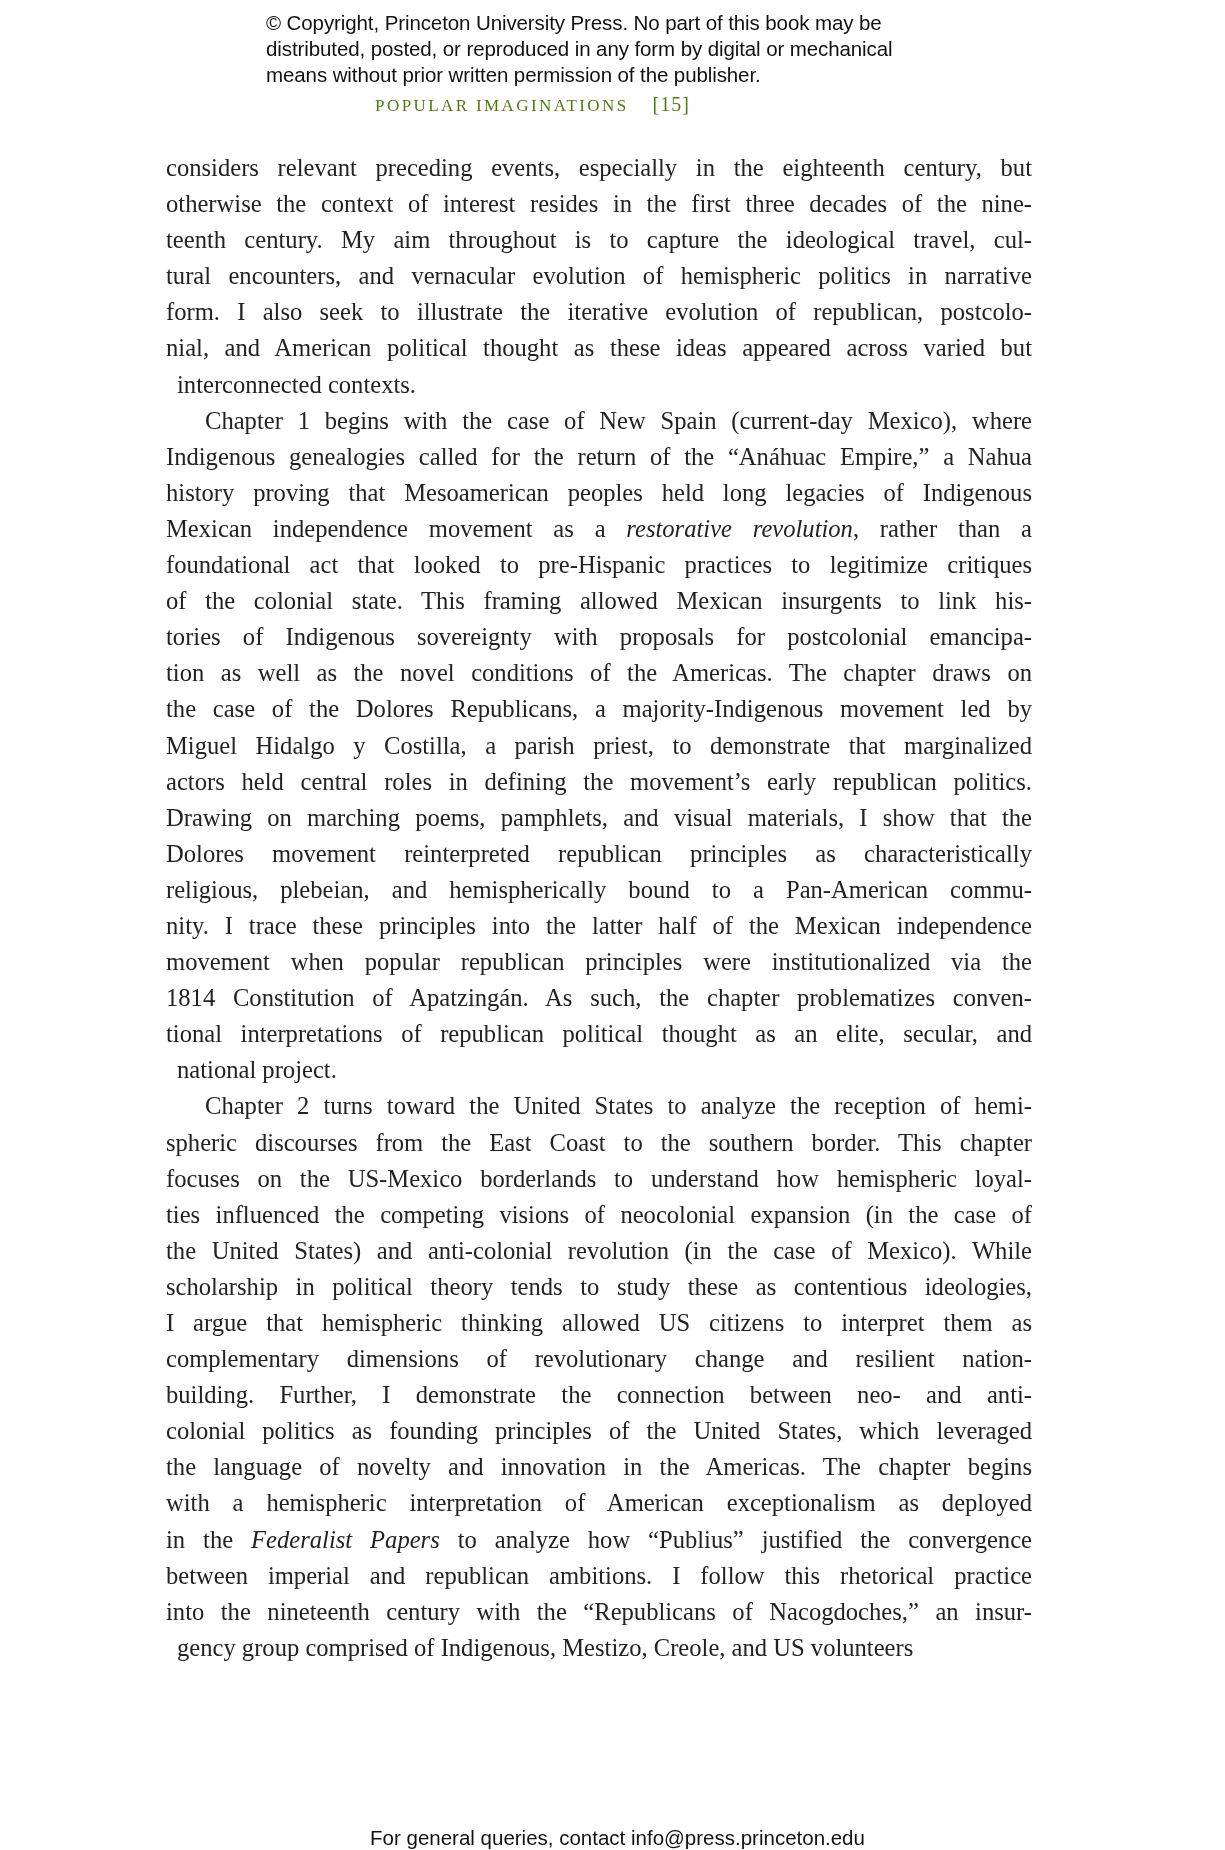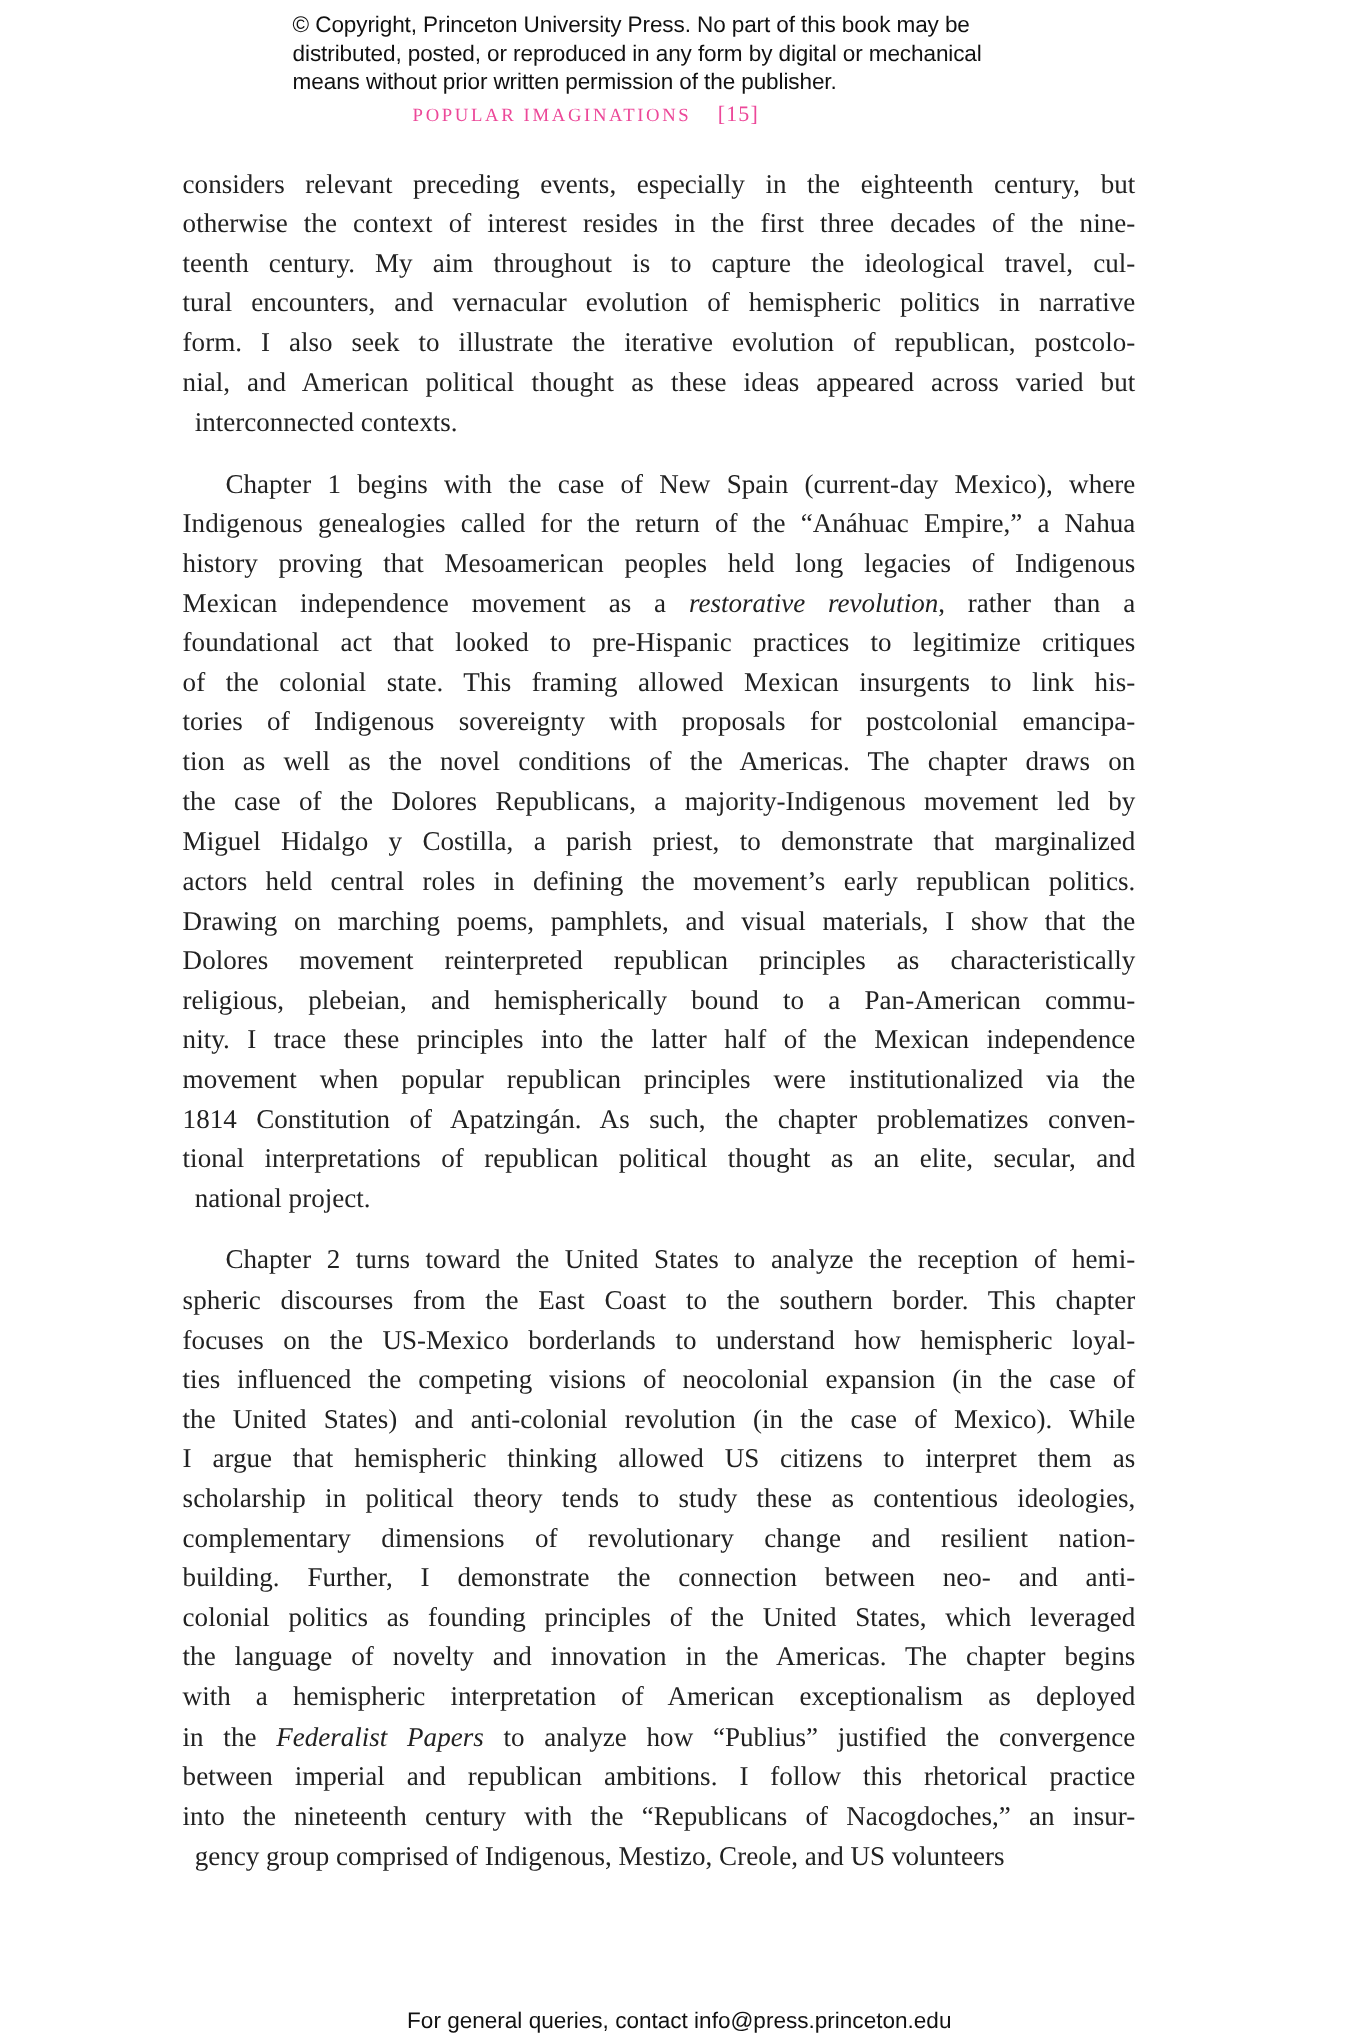--- a/index.html
+++ b/index.html
@@ -27,21 +27,21 @@
   }
   .running-head {
     position: absolute;
     left: 0;
     top: 93px;
     width: 1015px;
     text-align: center;
     font-family: "Liberation Serif", serif;
     font-size: 17px;
     letter-spacing: 2.4px;
-    color: #ec4899;
+    color: #4d7c0f;
     padding-left: 50px;
     box-sizing: border-box;
   }
   .running-head .sep { display: inline-block; width: 24px; }
   .running-head .folio { font-size: 20px; letter-spacing: 1px; }
   .body-text {
     position: absolute;
     left: 166px;
     top: 150px;
     width: 866px;
@@ -52,21 +52,21 @@
     text-align: justify;
   }
   .line {
     display: block;
     text-align: justify;
     text-align-last: justify;
     white-space: nowrap;
     height: 36.1px;
   }
   .line.last { text-align-last: left; margin-left: 11px; }
-  .line.indent { padding-left: 39px; margin-top: 20px; }
+  .line.indent { padding-left: 39px; }
   .line em { }
   .footer {
     position: absolute;
     left: 0;
     top: 1826px;
     width: 1225px;
     text-align: center;
     font-family: "Liberation Sans", sans-serif;
     font-size: 20.5px;
     color: #111;
@@ -117,22 +117,22 @@
       <span class="line">1814 Constitution of Apatzingán. As such, the chapter problematizes conven-</span>
       <span class="line">tional interpretations of republican political thought as an elite, secular, and</span>
       <span class="line last">national project.</span>
     </div>
     <div>
       <span class="line indent">Chapter 2 turns toward the United States to analyze the reception of hemi-</span>
       <span class="line">spheric discourses from the East Coast to the southern border. This chapter</span>
       <span class="line">focuses on the US-Mexico borderlands to understand how hemispheric loyal-</span>
       <span class="line">ties influenced the competing visions of neocolonial expansion (in the case of</span>
       <span class="line">the United States) and anti-colonial revolution (in the case of Mexico). While</span>
+      <span class="line">scholarship in political theory tends to study these as contentious ideologies,</span>
       <span class="line">I argue that hemispheric thinking allowed US citizens to interpret them as</span>
-      <span class="line">scholarship in political theory tends to study these as contentious ideologies,</span>
       <span class="line">complementary dimensions of revolutionary change and resilient nation-</span>
       <span class="line">building. Further, I demonstrate the connection between neo- and anti-</span>
       <span class="line">colonial politics as founding principles of the United States, which leveraged</span>
       <span class="line">the language of novelty and innovation in the Americas. The chapter begins</span>
       <span class="line">with a hemispheric interpretation of American exceptionalism as deployed</span>
       <span class="line"><span>in the </span><em>Federalist Papers</em><span> to analyze how “Publius” justified the convergence</span></span>
       <span class="line">between imperial and republican ambitions. I follow this rhetorical practice</span>
       <span class="line">into the nineteenth century with the “Republicans of Nacogdoches,” an insur-</span>
       <span class="line last">gency group comprised of Indigenous, Mestizo, Creole, and US volunteers</span>
     </div>

